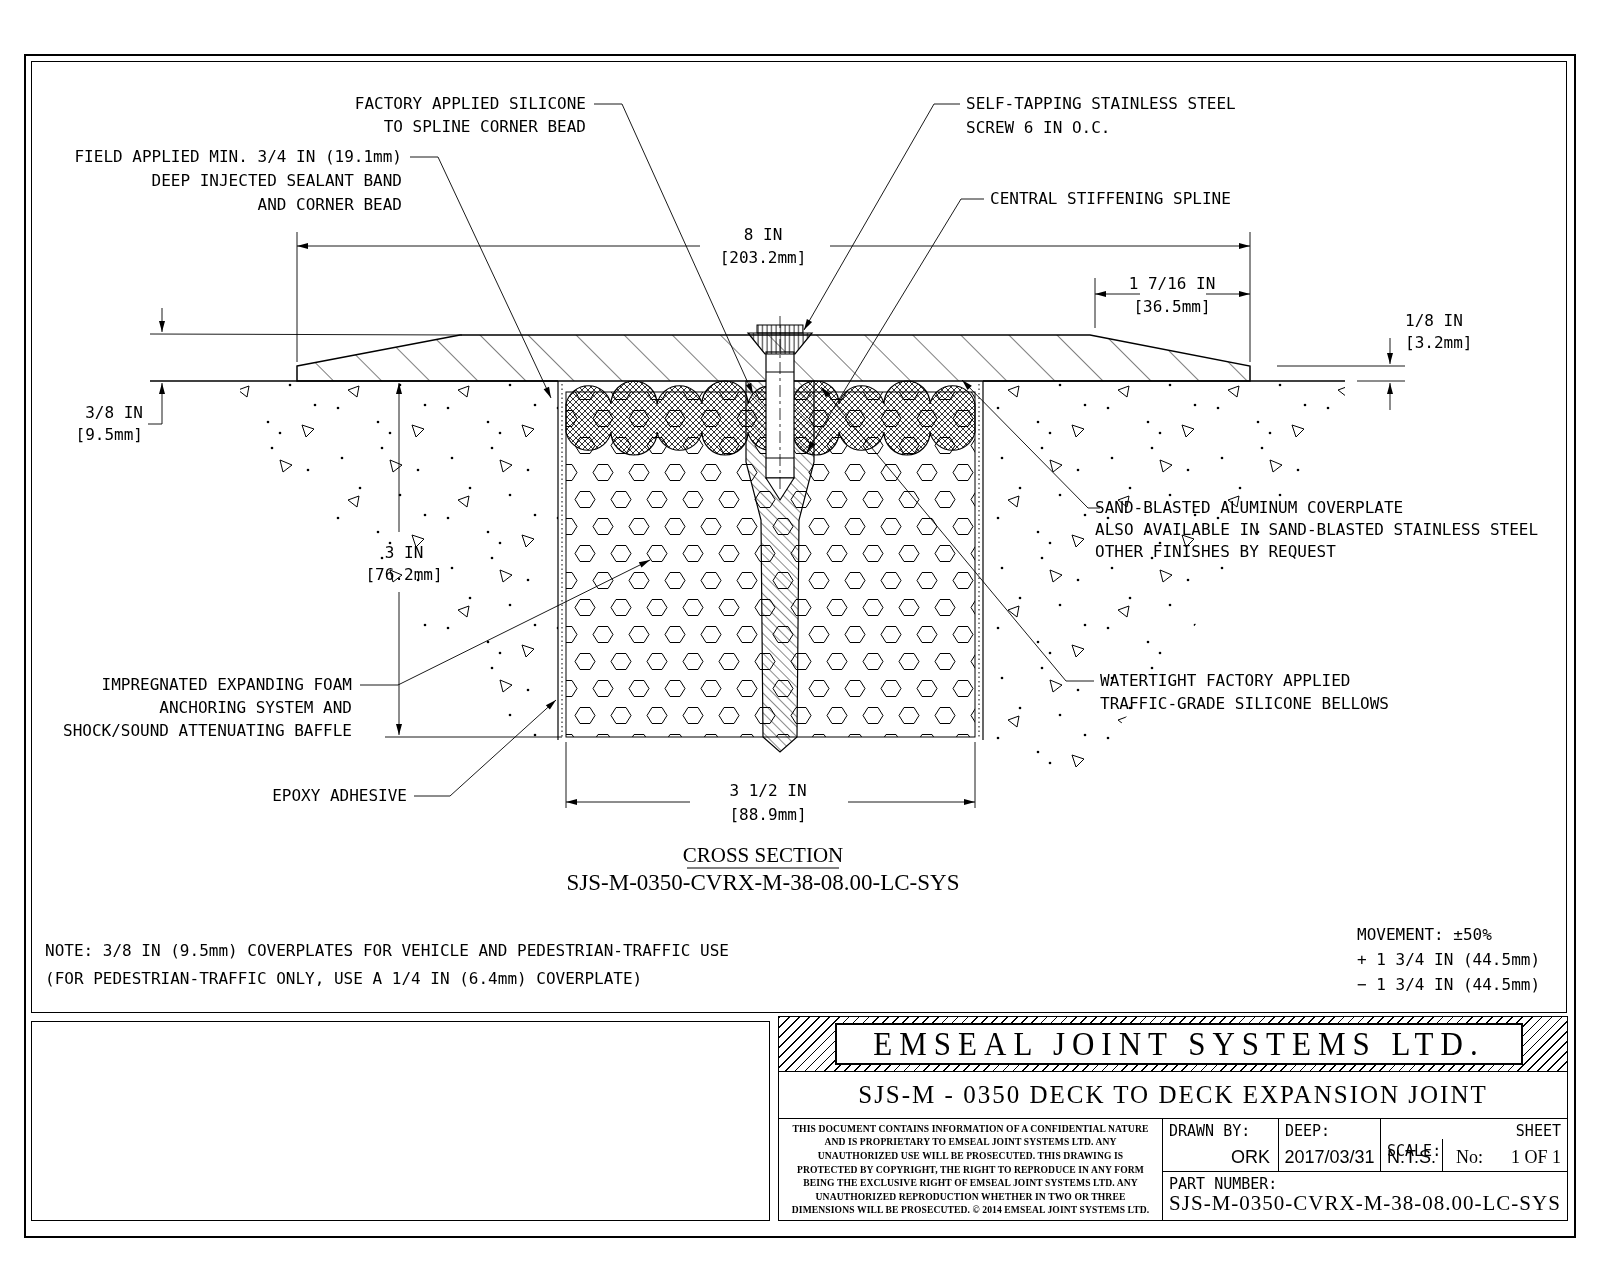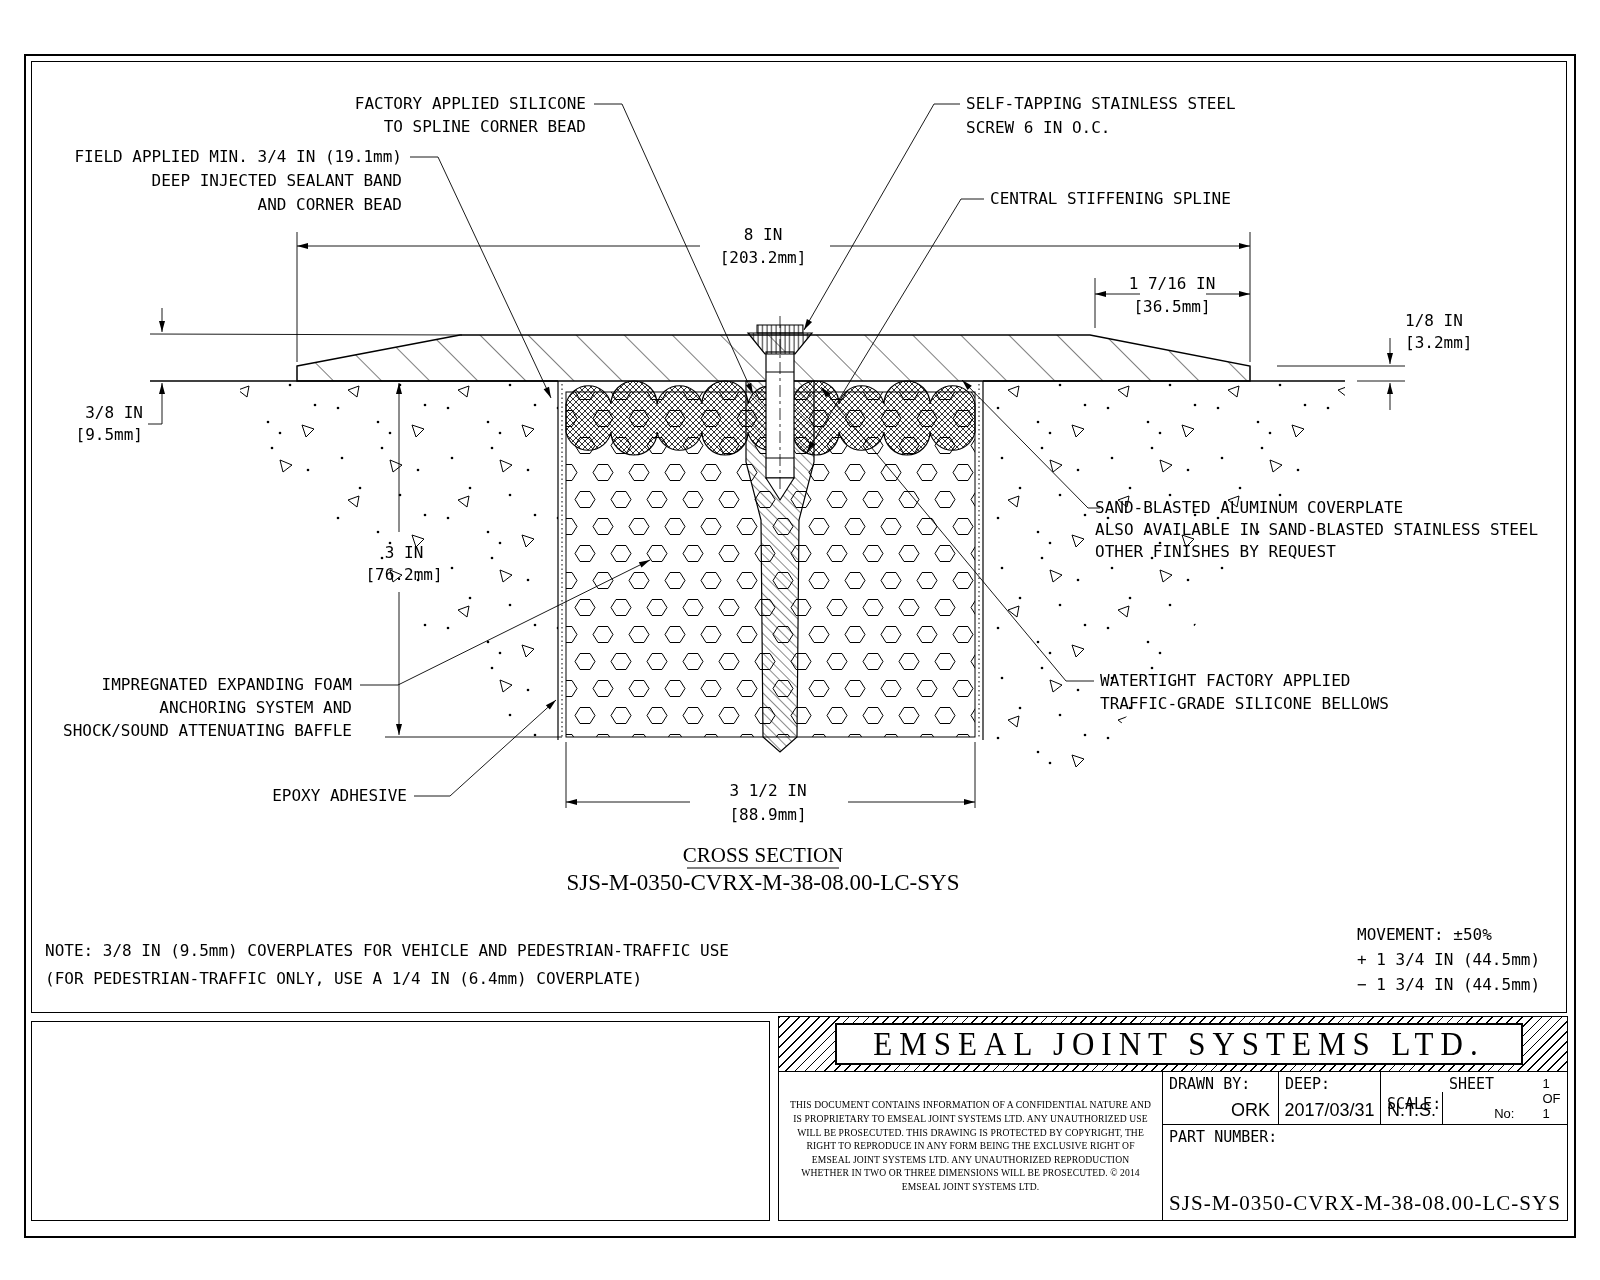--- a/index.html
+++ b/index.html
@@ -15,32 +15,32 @@
   .title-block{position:absolute;left:778px;top:1016px;width:790px;height:205px;display:flex;flex-direction:column;}
   .tb-banner{height:56px;background:repeating-linear-gradient(135deg,#000 0px,#000 1.2px,transparent 1.2px,transparent 7px);
              border:1.5px solid #000;position:relative;box-sizing:border-box;}
   .tb-banner-inner{position:absolute;left:44px;right:44px;top:6px;bottom:6px;background:#fff;border:2px solid #000;
              display:flex;align-items:center;justify-content:center;margin-left:12px;}
   .tb-company{font-family:"Liberation Serif", serif;font-size:31px;letter-spacing:7px;white-space:nowrap;transform:scaleY(1.12);}
   .tb-subtitle{height:46px;border:1.5px solid #000;border-top:none;display:flex;align-items:center;justify-content:center;}
   .tb-subtitle span{font-family:"Liberation Serif", serif;font-size:25px;letter-spacing:2px;white-space:nowrap;}
   .tb-bottom{flex:1;border:1.5px solid #000;border-top:none;display:flex;box-sizing:border-box;}
   .tb-conf{width:384px;border-right:1.5px solid #000;box-sizing:border-box;display:flex;align-items:center;justify-content:center;padding:3px 10px;}
-  .tb-conf p{margin:0;font-family:"Liberation Serif", serif;font-size:9.6px;line-height:1.42;text-align:center;letter-spacing:0.1px;}
+  .tb-conf p{margin:0;font-family:"Liberation Serif", serif;font-size:9.6px;line-height:1.42;text-align:center;letter-spacing:0.1px;font-weight:bold;}
   .tb-right{flex:1;display:flex;flex-direction:column;}
   .tb-row1{height:53px;display:flex;border-bottom:1.5px solid #000;box-sizing:border-box;}
   .tb-cell{border-right:1.5px solid #000;box-sizing:border-box;position:relative;padding:3px 6px;}
   .tb-cell:last-child{border-right:none;}
   .tb-label{font-size:15px;display:block;}
   .tb-value{font-family:Liberation Sans, sans-serif;font-size:18px;position:absolute;bottom:3px;}
   .c-drawn{width:116px;} .c-drawn .tb-value{right:8px;}
   .c-date{width:102px;} .c-date .tb-value{left:0;right:0;text-align:center;}
   .c-scale{width:62px;margin-top:20px;} .c-scale .tb-value{left:0;right:0;text-align:center;}
-  .c-sheet{flex:1;display:flex;flex-direction:row;}
-  .sheet-line2{display:flex;align-items:flex-end;flex:1;font-family:Liberation Sans, sans-serif;font-size:13px;}
+  .c-sheet{flex:1;display:flex;flex-direction:column;align-items:flex-end;}
+  .sheet-line2{display:flex;align-items:flex-end;flex:1;font-family:Liberation Serif, serif;font-size:18px;}
   .sheet-no{margin-right:28px;}
   .tb-part{flex:1;position:relative;padding:3px 6px;box-sizing:border-box;}
   .tb-part-value{position:absolute;left:0;right:0;bottom:4px;text-align:center;font-family:"Liberation Serif", serif;font-size:21px;letter-spacing:1px;}
 </style>
 </head>
 <body>
 
 <div class="page">
 
   <div class="outer-border"></div>
@@ -244,20 +244,23 @@
   </svg>
 
   <div class="empty-box"></div>
 
   <div class="title-block">
     <div class="tb-banner">
       <div class="tb-banner-inner">
         <span class="tb-company">EMSEAL JOINT SYSTEMS LTD.</span>
       </div>
     </div>
+    <div class="tb-subtitle">
+      <span>SJS-M - 0350 DECK TO DECK EXPANSION JOINT</span>
+    </div>
     <div class="tb-bottom">
       <div class="tb-conf">
         <p>THIS DOCUMENT CONTAINS INFORMATION OF A CONFIDENTIAL NATURE AND IS PROPRIETARY TO EMSEAL JOINT SYSTEMS LTD. ANY UNAUTHORIZED USE WILL BE PROSECUTED. THIS DRAWING IS PROTECTED BY COPYRIGHT, THE RIGHT TO REPRODUCE IN ANY FORM BEING THE EXCLUSIVE RIGHT OF EMSEAL JOINT SYSTEMS LTD. ANY UNAUTHORIZED REPRODUCTION WHETHER IN TWO OR THREE DIMENSIONS WILL BE PROSECUTED. © 2014 EMSEAL JOINT SYSTEMS LTD.</p>
       </div>
       <div class="tb-right">
         <div class="tb-row1">
           <div class="tb-cell c-drawn">
             <span class="tb-label">DRAWN BY:</span>
             <span class="tb-value">ORK</span>
           </div>

